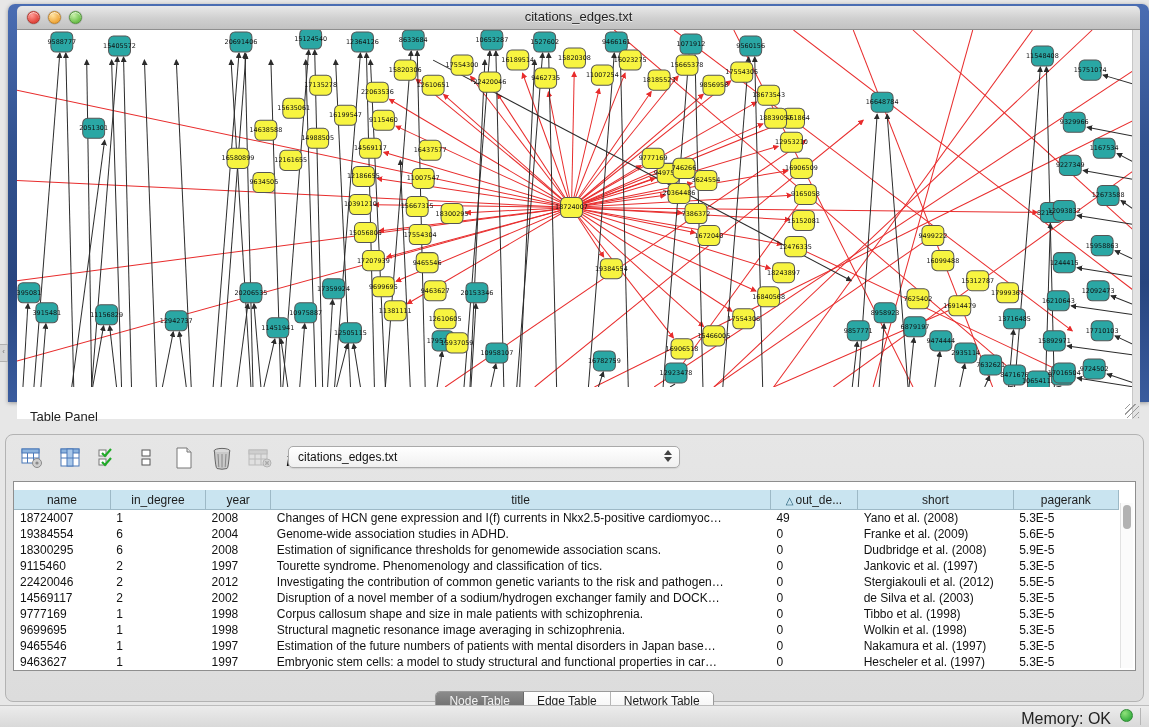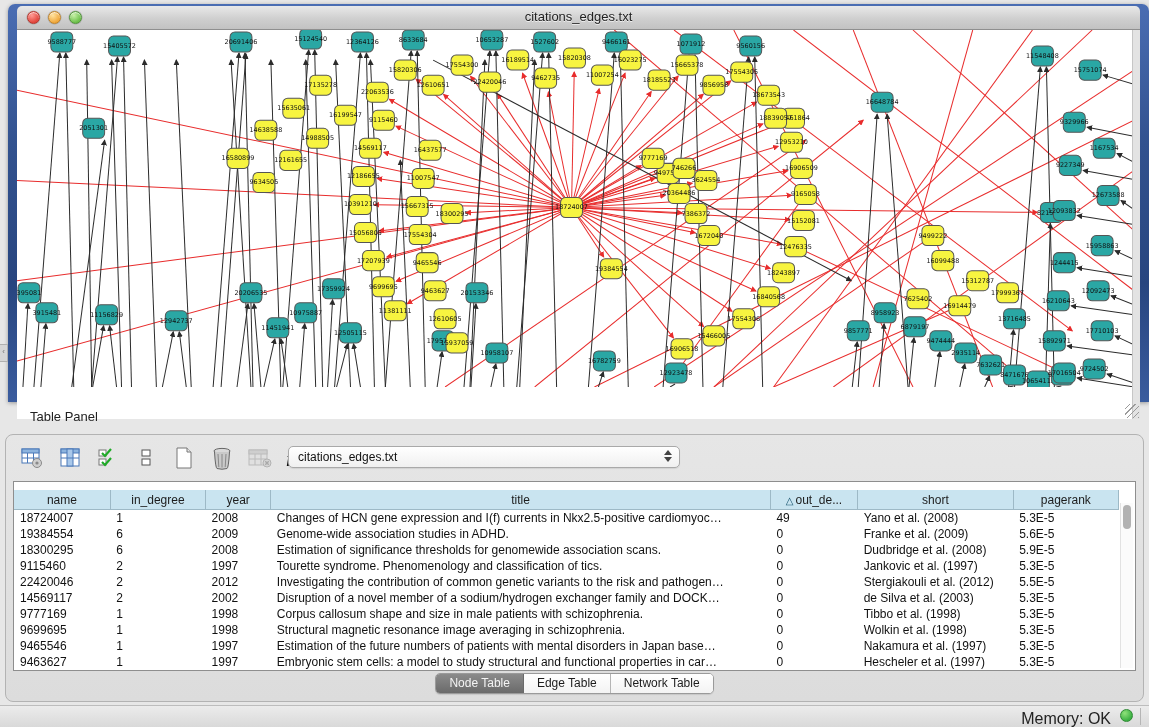--- a/index.html
+++ b/index.html
@@ -78,21 +78,21 @@
     background:#c9e4f0;border-right:1px solid #9db9c6;border-bottom:1px solid #9db9c6;
     font-weight:normal;color:#1c1c1c;height:19px;padding:0 4px;text-align:center;overflow:hidden;white-space:nowrap;
   }
   table.data td{
     height:16px;padding:0 6px;color:#111;overflow:hidden;white-space:nowrap;text-overflow:clip;
   }
   .sort-glyph{font-size:10px;color:#13506b;margin-right:2px;}
   .vscroll{position:absolute;top:21px;right:2px;bottom:2px;width:12px;background:#fbfbfb;border-left:1px solid #e2e2e2;}
   .vscroll .thumb{position:absolute;left:2px;top:2px;width:8px;height:24px;border-radius:4px;background:#b2b2b2;}
   
-  .tabs{position:absolute;left:0;right:0;top:238px;display:flex;justify-content:center;}
+  .tabs{position:absolute;left:0;right:0;top:256px;display:flex;justify-content:center;}
   .seg{display:flex;border:1px solid #9a9a9a;border-radius:5px;overflow:hidden;background:#fff;box-shadow:0 1px 1px rgba(0,0,0,.1);}
   .seg .tab{font-size:12px;line-height:19px;padding:0 13px;color:#1c1c1c;border-right:1px solid #b5b5b5;background:linear-gradient(180deg,#ffffff,#f3f3f3);}
   .seg .tab:last-child{border-right:none;text-align:right;}
   .seg .tab.active{background:linear-gradient(180deg,#8b8b8b,#6a6a6a);color:#f4f4f4;border-right-color:#6a6a6a;}
   
   .statusbar{
     position:absolute;left:0;bottom:0;width:100%;height:21px;
     background:linear-gradient(180deg,#ececec,#d9d9d9);border-top:1px solid #bdbdbd;
   }
   .mem{position:absolute;right:38px;top:4px;font-size:16px;color:#222;}
@@ -872,21 +872,21 @@
             <td>1</td>
             <td>2008</td>
             <td>Changes of HCN gene expression and I(f) currents in Nkx2.5-positive cardiomyoc…</td>
             <td>49</td>
             <td>Yano et al. (2008)</td>
             <td>5.3E-5</td>
           </tr>
           <tr>
             <td>19384554</td>
             <td>6</td>
-            <td>2009</td>
+            <td>2004</td>
             <td>Genome-wide association studies in ADHD.</td>
             <td>0</td>
             <td>Franke et al. (2009)</td>
             <td>5.6E-5</td>
           </tr>
           <tr>
             <td>18300295</td>
             <td>6</td>
             <td>2008</td>
             <td>Estimation of significance thresholds for genomewide association scans.</td>

